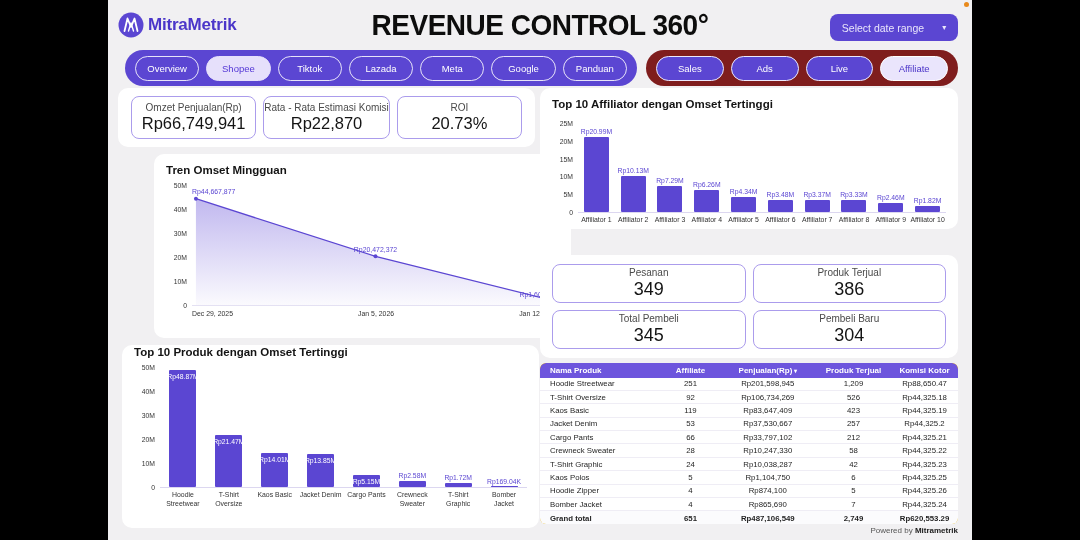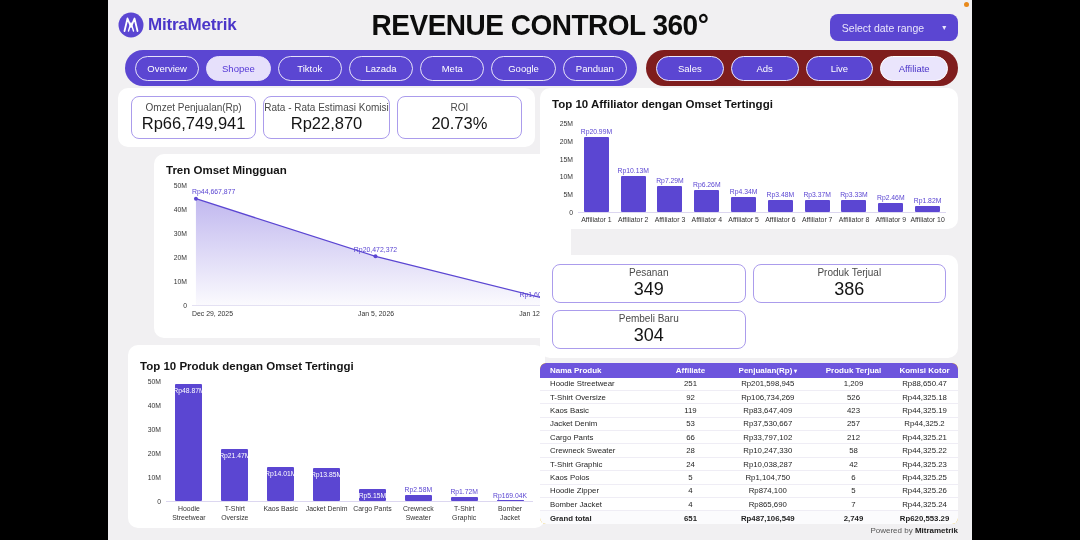--- a/index.html
+++ b/index.html
@@ -29,21 +29,21 @@
   
   .card { position:absolute; background:#fff; border-radius:10px; }
   .kpi-strip { left:10px; top:88px; width:417px; height:59px; display:flex; gap:7px; padding:8px 13px; }
   .kpi { flex:1; border:1px solid #ab9cec; border-radius:8px; display:flex; flex-direction:column; align-items:center; justify-content:center; background:#fff; }
   .kpi-label { font-size:10px; color:#4a4a4a; margin-bottom:1px; white-space:nowrap; }
   .kpi-value { font-size:16.5px; color:#141414; }
   .kpi-grid { left:432px; top:255px; width:418px; height:103px; display:grid; grid-template-columns:1fr 1fr; gap:7px; padding:9px 12px; }
   .kpi-grid .kpi-value { font-size:18px; }
 
   .trend-card { left:10px; top:154px; width:417px; height:184px; padding:10px 12px;margin-left:36px; }
-  .product-card { left:20px; top:345px; width:417px; height:183px; padding:15px 12px; }
+  .product-card { left:14px; top:345px; width:417px; height:183px; padding:1px 12px; }
   .affiliator-card { left:432px; top:88px; width:418px; height:141px; padding:10px 12px; }
   .chart-title { font-size:11.5px; font-weight:bold; color:#141414; }
 
   .chart-row { display:flex; margin-top:10px; }
   .yaxis { width:26px; position:relative; }
   .ytick { position:absolute; right:5px; font-size:6.8px; color:#333; white-space:nowrap; }
   .chart-plot { flex:1; position:relative; display:flex; align-items:flex-end; border-bottom:1px solid #dcd7f0; }
   .slot { flex:1; position:relative; height:100%; display:flex; align-items:flex-end; justify-content:center; }
   .bar { background:#5b46d2; border-radius:1px; }
   .bar-label { position:absolute; left:-4px; right:-4px; text-align:center; font-size:6.8px; white-space:nowrap; }
@@ -329,20 +329,24 @@
     <div class="card kpi-grid">
       <div class="kpi">
         <div class="kpi-label">Pesanan</div>
         <div class="kpi-value">349</div>
       </div>
       <div class="kpi">
         <div class="kpi-label">Produk Terjual</div>
         <div class="kpi-value">386</div>
       </div>
       <div class="kpi">
+        <div class="kpi-label">Total Pembeli</div>
+        <div class="kpi-value">345</div>
+      </div>
+      <div class="kpi">
         <div class="kpi-label">Pembeli Baru</div>
         <div class="kpi-value">304</div>
       </div>
     </div>
 
     <div class="card table-card" id="tableHost">
         <div class="trow thead">
           <div class="tcell c0" style="width: 29%;">Nama Produk</div>
           <div class="tcell c1" style="width: 14%;">Affiliate</div>
           <div class="tcell c2" style="width: 23%;">Penjualan(Rp)<span class="sortc"> ▾</span></div>

